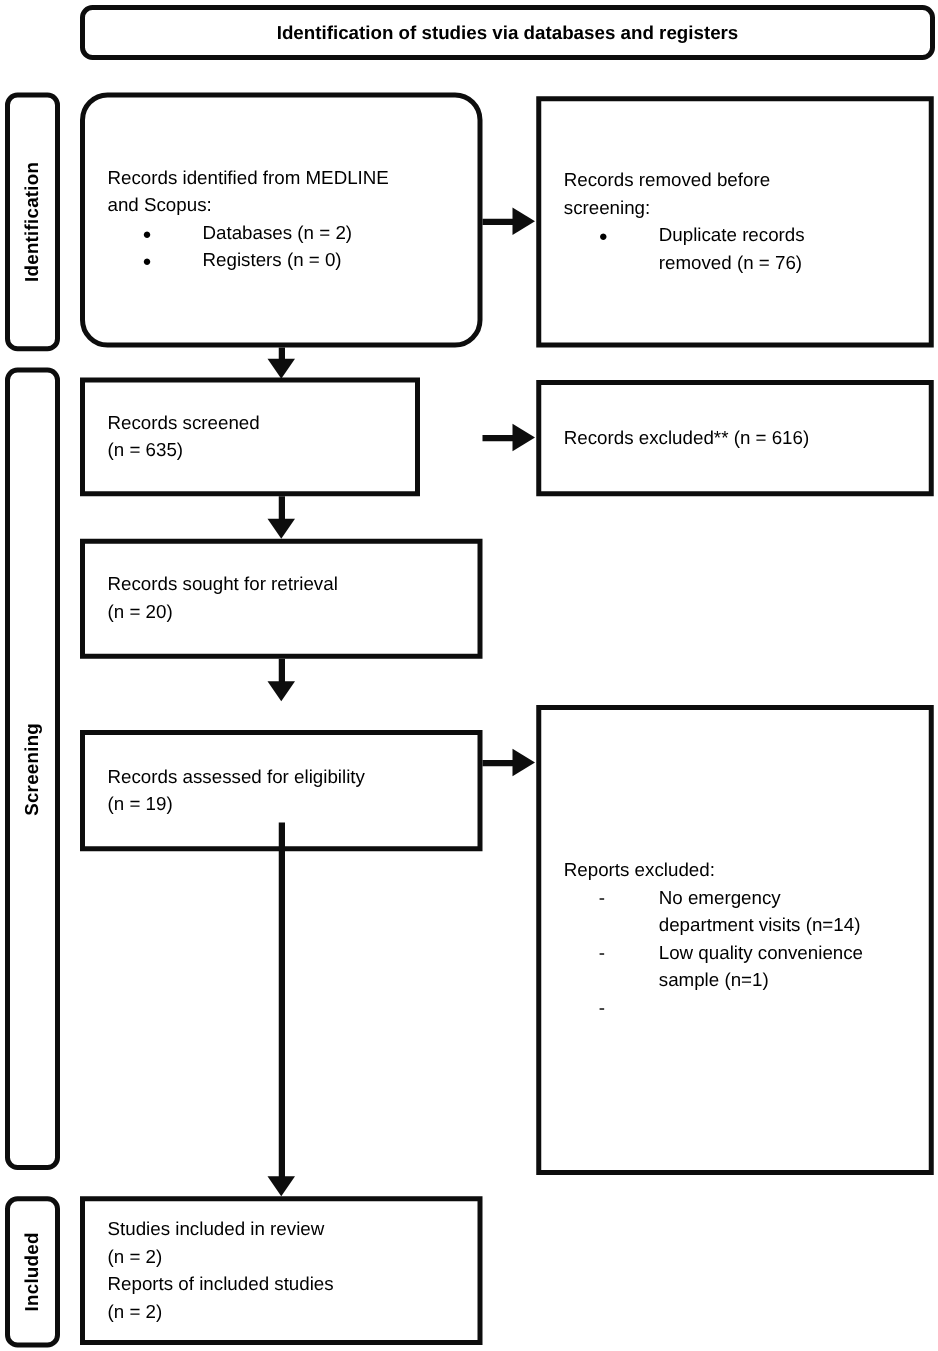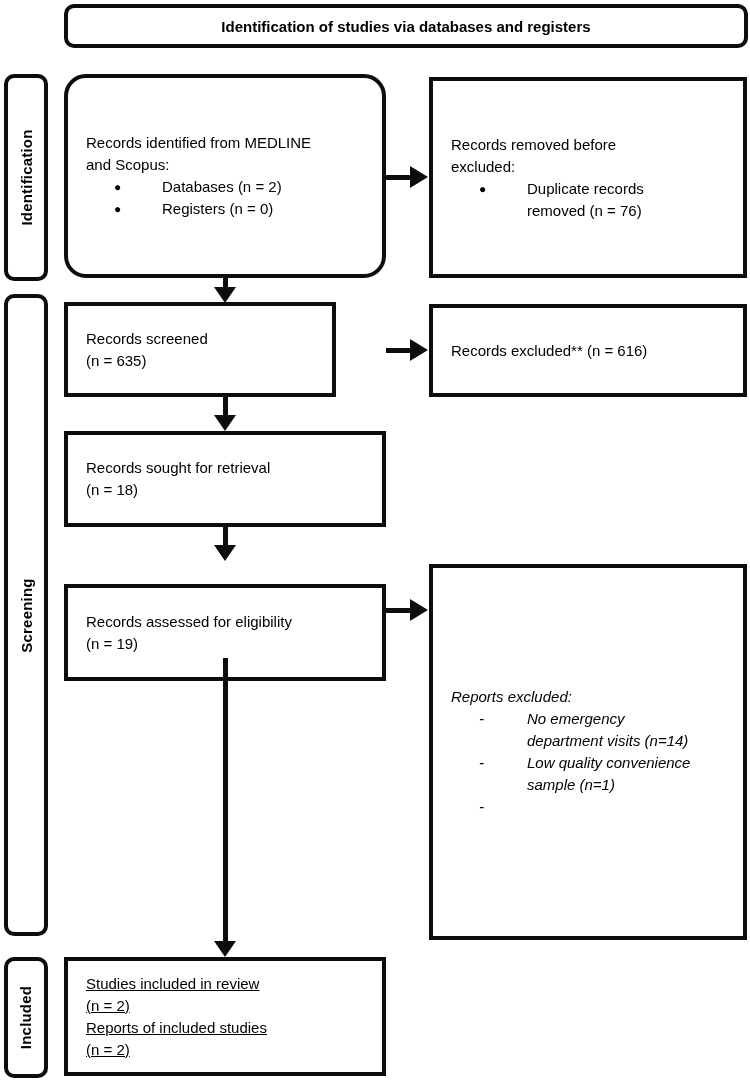--- a/index.html
+++ b/index.html
@@ -117,65 +117,65 @@
       <span class="list-text">Databases (n = 2)</span>
     </div>
     <div class="list-row">
       <span class="list-marker bullet-marker">●</span>
       <span class="list-text">Registers (n = 0)</span>
     </div>
   </div>
 
   <div class="rect-box" style="left:429px; top:77px; width:318px; height:201px;">
     <div class="body-text">Records removed before
-excluded:</div>
+screening:</div>
     <div class="list-row">
       <span class="list-marker bullet-marker">●</span>
       <span class="list-text">Duplicate records
 removed (n = 76)</span>
     </div>
   </div>
 
   <div class="rect-box" style="left:64px; top:302px; width:272px; height:95px;">
     <div class="body-text">Records screened
 (n = 635)</div>
   </div>
 
   <div class="rect-box" style="left:429px; top:304px; width:318px; height:93px;">
     <div class="body-text">Records excluded** (n = 616)</div>
   </div>
 
   <div class="rect-box" style="left:64px; top:431px; width:322px; height:96px;">
     <div class="body-text">Records sought for retrieval
-(n = 18)</div>
+(n = 20)</div>
   </div>
 
   <div class="rect-box" style="left:64px; top:584px; width:322px; height:97px;">
     <div class="body-text">Records assessed for eligibility
 (n = 19)</div>
   </div>
 
-  <div class="rect-box" style="left:429px; top:564px; width:318px; height:376px;font-style:italic;">
+  <div class="rect-box" style="left:429px; top:564px; width:318px; height:376px;">
     <div class="body-text">Reports excluded:</div>
     <div class="list-row">
       <span class="list-marker dash-marker">-</span>
       <span class="list-text">No emergency
 department visits (n=14)</span>
     </div>
     <div class="list-row">
       <span class="list-marker dash-marker">-</span>
       <span class="list-text">Low quality convenience
 sample (n=1)</span>
     </div>
     <div class="list-row">
       <span class="list-marker dash-marker">-</span>
     </div>
   </div>
 
-  <div class="rect-box" style="left:64px; top:957px; width:322px; height:119px;text-decoration:underline;">
+  <div class="rect-box" style="left:64px; top:957px; width:322px; height:119px;">
     <div class="body-text">Studies included in review
 (n = 2)
 Reports of included studies
 (n = 2)</div>
   </div>
 
   <div>
     <div class="arrow-part shaft-h" style="left:386px; top:175px;"></div>
     <div class="arrow-part head-right" style="left:410px; top:166px;"></div>
   </div>

